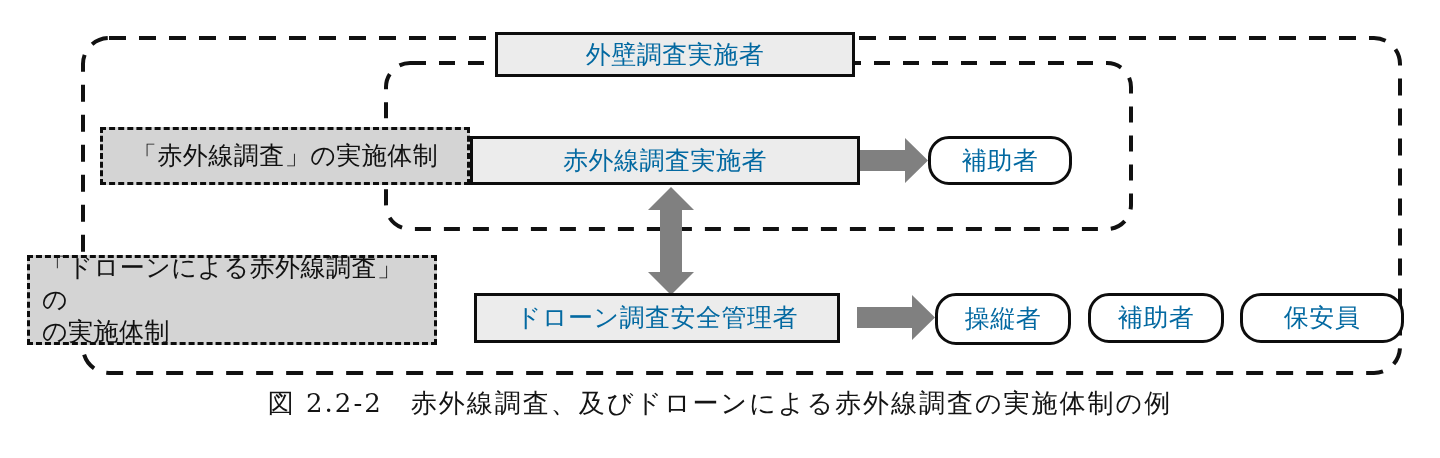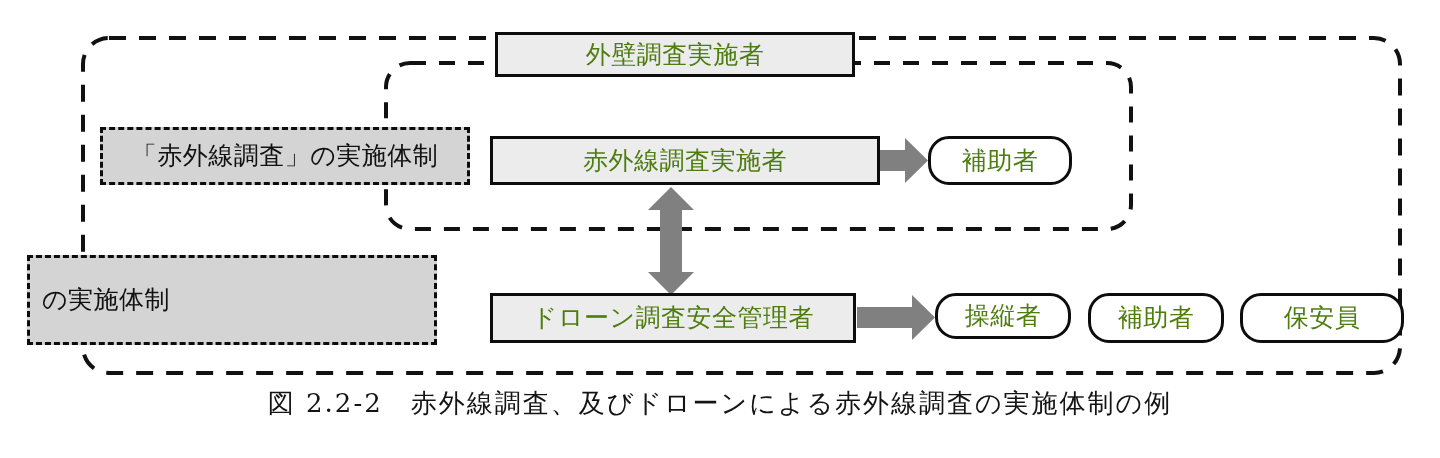--- a/index.html
+++ b/index.html
@@ -21,21 +21,21 @@
     height:458px;
   }
   .node{
     position:absolute;
     box-sizing:border-box;
     display:flex;
     align-items:center;
     justify-content:center;
     border:3px solid #0d0d0d;
     background:#ececec;
-    color:#4d7c0f;
+    color:#0369a1;
     font-size:25px;
     line-height:1.1;
     letter-spacing:0.5px;
     white-space:nowrap;
     z-index:6;
   }
   .node.plain{
     background:#ffffff;
     border-radius:21px;
   }
@@ -94,40 +94,41 @@
     <g>
       <path d="M857,307 L912,307 L912,295 L935,317.5 L912,340 L912,328 L857,328 Z" fill="#808080"></path>
     </g>
   </svg>
 
   <div class="group-label centered" style="left:100px; top:127px; width:370px; height:58px;">
     <span>「赤外線調査」の実施体制</span>
   </div>
 
   <div class="group-label" style="left:27px; top:255px; width:410px; height:90px; flex-direction:column; align-items:flex-start; justify-content:center;">
+    <span>「ドローンによる赤外線調査」の</span>
     <span>の実施体制</span>
   </div>
 
   <div class="node" style="left:495px; top:32px; width:360px; height:45px;">
     <span>外壁調査実施者</span>
   </div>
 
-  <div class="node" style="left:490px; top:136px; width:390px; height:49px;">
+  <div class="node" style="left:470px; top:136px; width:390px; height:49px;">
     <span>赤外線調査実施者</span>
   </div>
 
   <div class="node plain" style="left:928px; top:136px; width:144px; height:49px;">
     <span>補助者</span>
   </div>
 
-  <div class="node" style="left:490px; top:293px; width:366px; height:50px;">
+  <div class="node" style="left:474px; top:293px; width:366px; height:50px;">
     <span>ドローン調査安全管理者</span>
   </div>
 
-  <div class="node plain" style="left:935px; top:293px; width:136px; height:46px;">
+  <div class="node plain" style="left:935px; top:293px; width:136px; height:52px;">
     <span>操縦者</span>
   </div>
 
   <div class="node plain" style="left:1088px; top:293px; width:136px; height:50px;">
     <span>補助者</span>
   </div>
 
   <div class="node plain" style="left:1240px; top:293px; width:164px; height:50px;">
     <span>保安員</span>
   </div>

